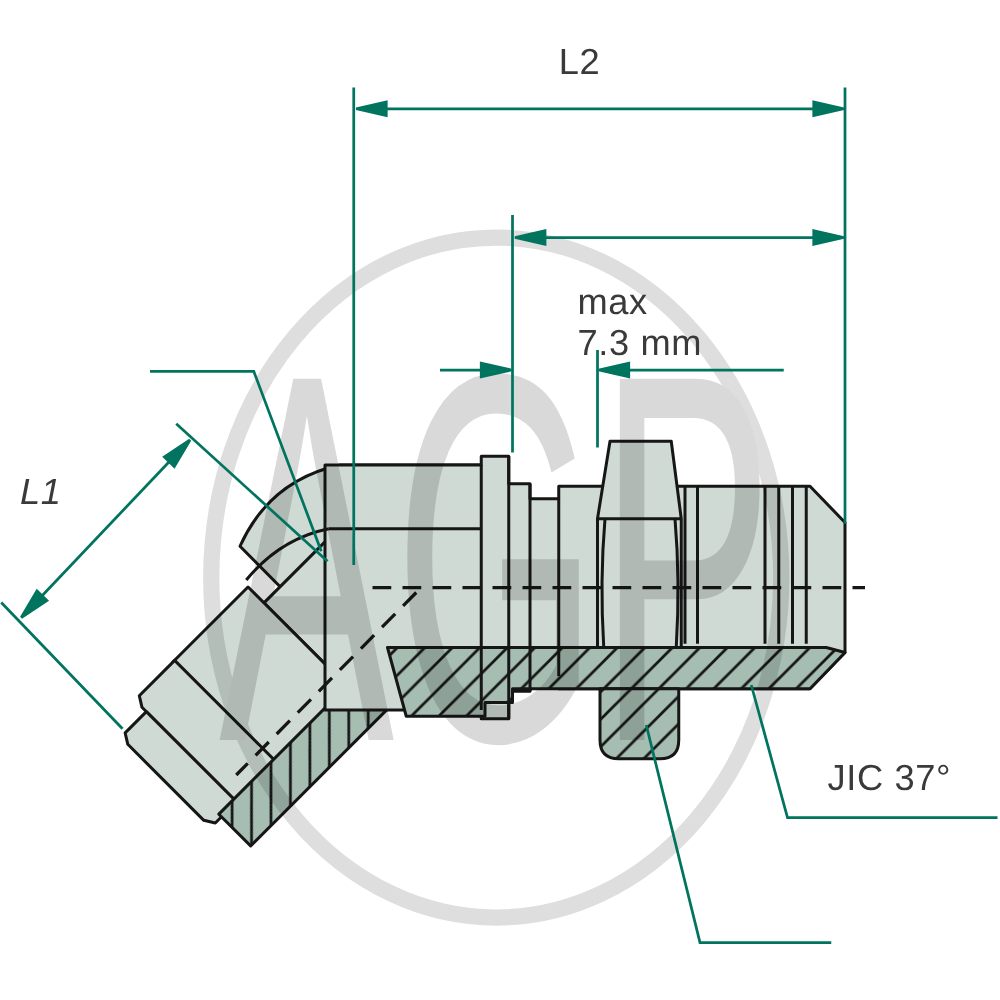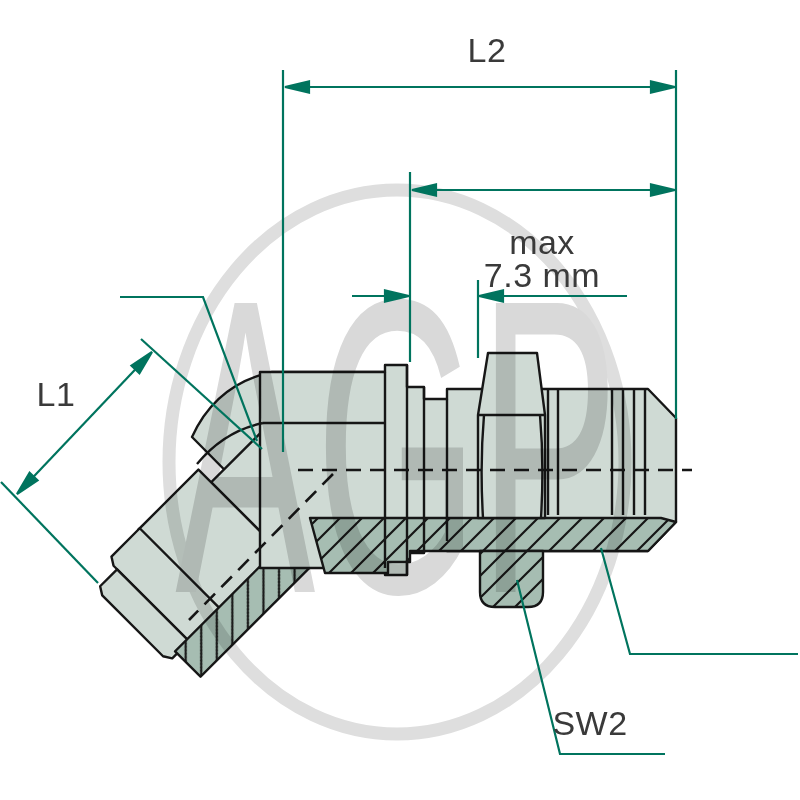--- a/index.html
+++ b/index.html
@@ -7,23 +7,22 @@
     position:relative;
     width:800px;height:800px;
     background:#ffffff;
     font-family:"Liberation Sans", sans-serif;
     overflow:hidden;
   }
   .stage svg{position:absolute;left:0;top:0;}
   .lbl{
     position:absolute;
     color:#3a3a3a;
-    font-size:34px;
+    font-size:29px;
     line-height:33px;
-    text-align:center;
     white-space:nowrap;
     letter-spacing:0.5px;
   }
   .wm-text{
     font-family:"Liberation Sans", sans-serif;
     font-weight:400;
   }
 </style>
 </head>
 <body>
@@ -131,18 +130,18 @@
 
 <div class="lbl" style="left:447px;top:34px;width:80px;">L2</div>
 
 
 <div class="lbl" style="left:462px;top:226px;width:160px;">
   <div>max</div>
   <div>7.3 mm</div>
 </div>
 
 
-<div class="lbl" style="left:16px;top:378px;width:80px;">L1</div>
+<div class="lbl" style="left:16px;top:378px;width:80px;font-style:italic;">L1</div>
 
+<div class="lbl" style="left:662px;top:607px;width:125px;">JIC 37°</div>
 
-<div class="lbl" style="left:540px;top:707px;width:100px;">SW2</div>
 
 </div>
 
 </body></html>

